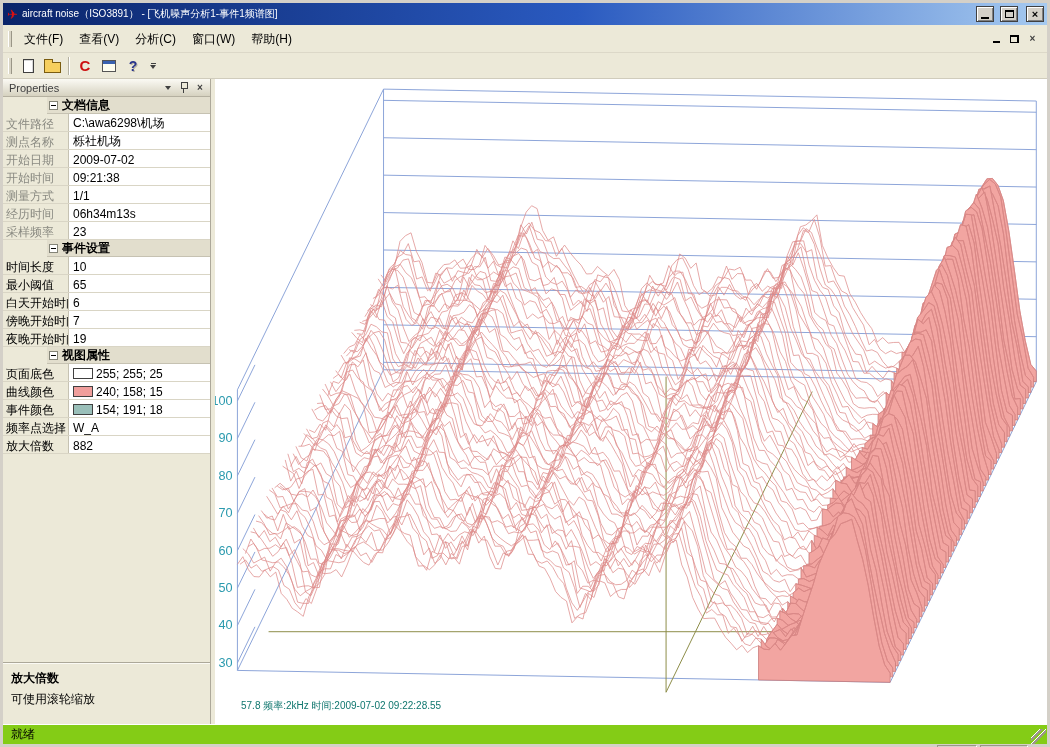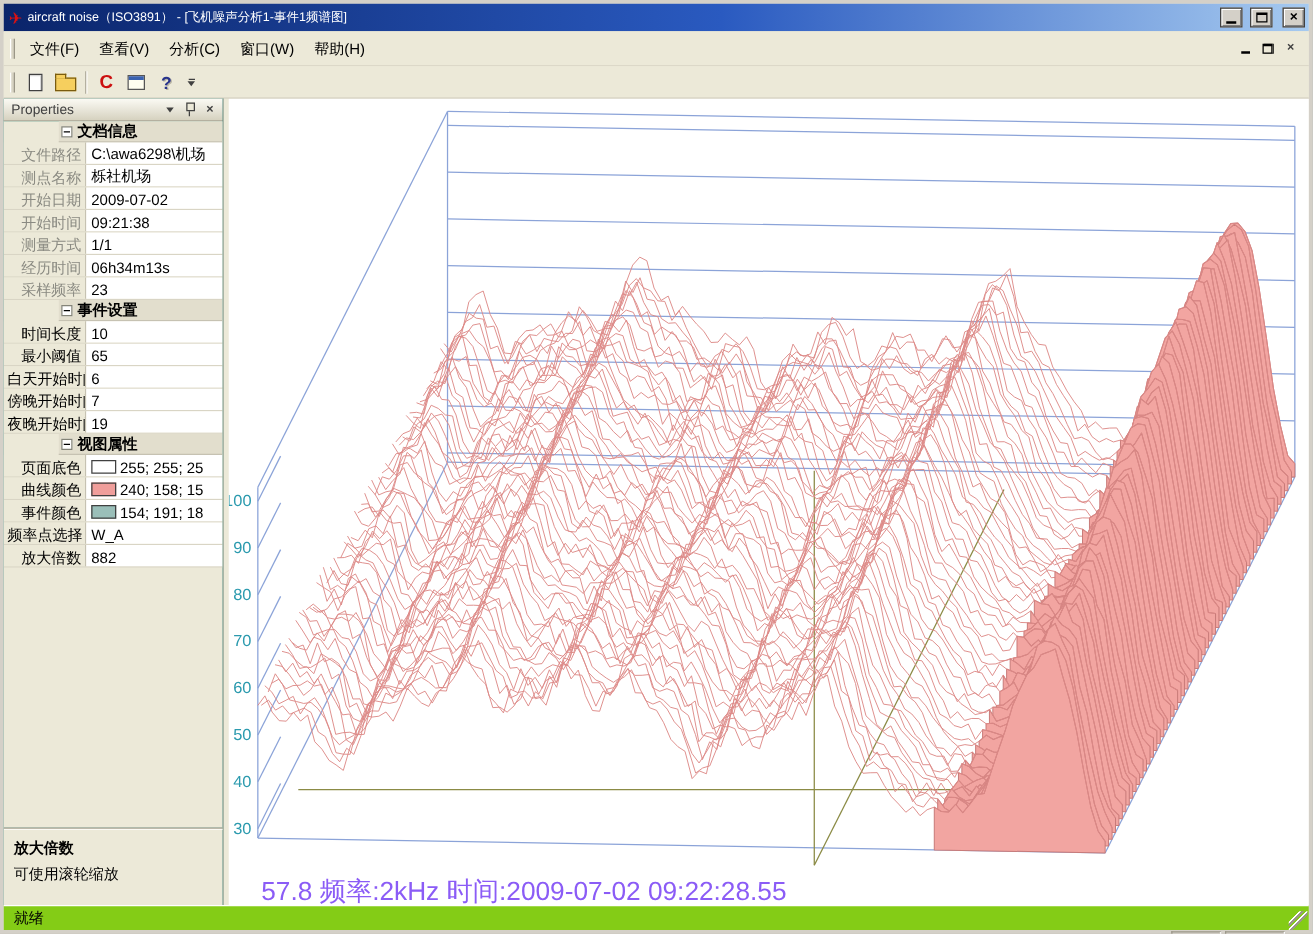--- a/index.html
+++ b/index.html
@@ -43,47 +43,47 @@
   .icon-props{width:14px;height:12px;border:1px solid #555;background:#fffef0;}
   .icon-props::before{content:"";display:block;height:3px;background:#3a62b0;}
   .icon-help{color:#28348c;font-weight:bold;font-size:14px;line-height:1;text-shadow:1px 1px 0 #b8b4a4;}
   .toolbar-overflow{display:inline-flex;flex-direction:column;align-items:center;gap:1px;margin-left:3px;padding:2px;}
   .ovf-bar{width:5px;height:1px;background:#404040;}
   .arrow-down{width:0;height:0;border-left:3px solid transparent;border-right:3px solid transparent;border-top:4px solid #404040;}
 
   
   .client{flex:1;display:flex;min-height:0;}
 
-  .props-panel{width:176px;flex:none;display:flex;flex-direction:column;background:#0f766e;border-right:1px solid #aca899;}
+  .props-panel{width:208px;flex:none;display:flex;flex-direction:column;background:#bef264;border-right:1px solid #aca899;}
   .props-header{height:18px;flex:none;display:flex;align-items:center;gap:2px;padding:0 3px 0 6px;
     background:linear-gradient(#fbfaf4,#d6d2c0);border-bottom:1px solid #b4b0a0;font-size:11px;color:#404040;}
   .ph-title{flex:1;}
   .ph-btn{width:14px;height:13px;display:inline-flex;align-items:center;justify-content:center;}
   .pin-icon{position:relative;width:10px;height:11px;}
   .pin-icon::before{content:"";position:absolute;left:2px;top:0;width:5px;height:5px;border:1px solid #404040;background:#ece9d8;}
   .pin-icon::after{content:"";position:absolute;left:4px;top:7px;width:1px;height:4px;background:#404040;}
 
   .props-table{flex:1;min-height:0;overflow:hidden;background:#ece9d8;font-size:12px;}
   .sec-header{height:17px;display:flex;align-items:center;gap:4px;padding:0 2px;background:#e2decd;border-bottom:1px solid #c6c2b2;font-weight:bold;color:#000;margin-left:44px;}
   .collapse-box{width:9px;height:9px;flex:none;border:1px solid #848478;background:#fff;display:inline-flex;align-items:center;justify-content:center;}
   .minus{width:5px;height:1px;background:#000;}
-  .prow{height:18px;display:flex;border-bottom:1px solid #d9d5c5;text-align:right;}
+  .prow{height:18px;display:flex;border-bottom:1px solid #d9d5c5;}
   .plabel{width:66px;flex:none;padding:2px 3px 0;border-right:1px solid #c6c2b2;overflow:hidden;white-space:nowrap;background:#ece9d8;color:#000;}
   .plabel.muted{color:#8a8a82;}
   .pvalue{flex:1;min-width:0;background:#fff;padding:2px 4px 0;overflow:hidden;white-space:nowrap;display:flex;align-items:center;gap:3px;color:#000;}
   .vtext{overflow:hidden;white-space:nowrap;}
   .swatch{width:20px;height:11px;flex:none;border:1px solid #404040;}
 
   .props-desc{flex:none;height:62px;border-top:1px solid #aca899;box-shadow:inset 0 1px 0 #fbfaf4;padding:7px 8px 0;font-size:12px;background:#ece9d8;}
   .d-title{font-weight:bold;margin-bottom:4px;}
 
   .splitter{width:4px;flex:none;background:#ece9d8;}
   .chart-wrap{flex:1;min-width:0;position:relative;background:#fff;overflow:hidden;}
   .chart-wrap svg{position:absolute;left:0;top:0;width:100%;height:100%;}
-  .chart-annotation{position:absolute;left:26px;top:620px;font-size:21px;color:#8b5cf6;white-space:nowrap;}
+  .chart-annotation{position:absolute;left:26px;top:620px;font-size:10px;color:#0f766e;white-space:nowrap;}
 
   
   .statusbar{height:20px;flex:none;display:flex;align-items:center;gap:3px;background:#84cc16;border-top:1px solid #fff;padding:0 1px 0 8px;font-size:12px;}
   .sb-text{flex:1;}
   .sb-cell{height:16px;min-width:48px;border:1px solid;border-color:#9a9687 #fff #fff #9a9687;padding:1px 8px 0;font-size:11px;margin-top:36px;}
   .sb-cell.empty{min-width:40px;}
   .sb-grip{width:15px;height:15px;align-self:flex-end;
     background:linear-gradient(135deg,transparent 0 6px,#fff 6px 7px,#9a9687 7px 9px,transparent 9px 10px,#fff 10px 11px,#9a9687 11px 13px,transparent 13px);}
 </style>
 </head>

